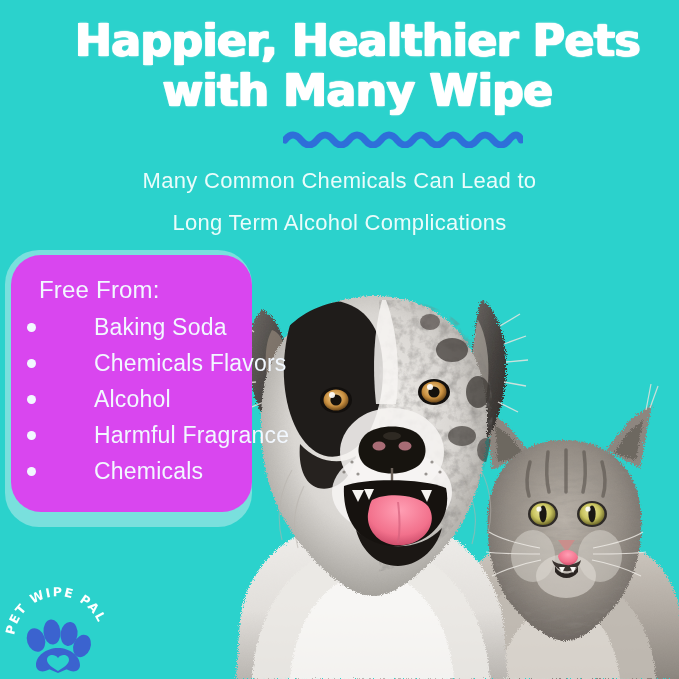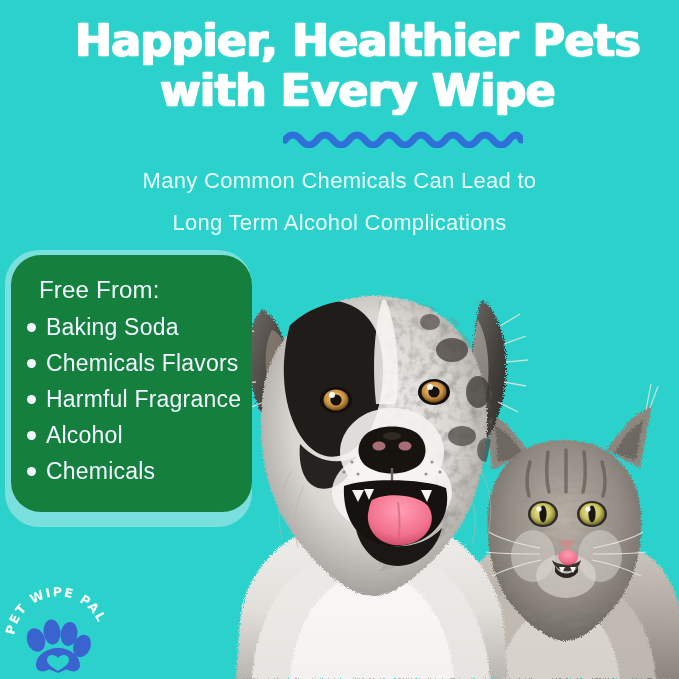--- a/index.html
+++ b/index.html
@@ -58,21 +58,21 @@
     position:absolute;
     left:5px; top:250px;
     width:247px; height:277px;
     background:#79e0dd;
     border-radius:34px;
   }
   .card {
     position:absolute;
     left:11px; top:255px;
     width:241px; height:257px;
-    background:#15803d;
+    background:#d946ef;
     border-radius:30px;
     padding:20px 0 0 16px;
     color:#f2f8ff;
   }
   .card-title {
     font-family:"Liberation Sans", sans-serif;
     font-weight:400;
     font-size:24px;
     line-height:30px;
     margin:0 0 4px 12px;
@@ -81,20 +81,21 @@
   .card ul { list-style:none; }
   .card li {
     display:flex;
     align-items:center;
     font-family:"Liberation Sans", sans-serif;
     font-weight:400;
     font-size:23px;
     line-height:36px;
     letter-spacing:0.2px;
     white-space:nowrap;
+    gap:48px;
   }
   .card li .bullet {
     display:inline-block;
     width:9px; height:9px;
     border-radius:50%;
     background:#f2f8ff;
     margin-right:10px;
     flex:0 0 auto;
   }
 
@@ -381,21 +382,21 @@
         <path d="M292 470 C280 490 276 516 282 540"></path>
         <path d="M304 486 C294 506 292 528 298 548"></path>
         <path d="M476 462 C490 482 494 508 488 534"></path>
         <path d="M464 482 C476 502 478 524 472 544"></path>
       </g>
     </g>
   </svg>
 
   <div class="headline">
     <span class="hl-line">Happier, Healthier Pets</span>
-    <span class="hl-line">with Every Wipe</span>
+    <span class="hl-line">with Many Wipe</span>
   </div>
 
   <svg class="squiggle" viewBox="0 0 240 20" xmlns="http://www.w3.org/2000/svg">
     <path d="M2 12 Q 10 2 18 12 T 34 12 T 50 12 T 66 12 T 82 12 T 98 12 T 114 12
              T 130 12 T 146 12 T 162 12 T 178 12 T 194 12 T 210 12 T 226 12 T 238 12" fill="none" stroke="#2e6fd9" stroke-width="7" stroke-linecap="round"></path>
   </svg>
 
   <div class="subhead">
     <span>Many Common Chemicals Can Lead to</span>
     <span>Long Term Alcohol Complications</span>
@@ -408,25 +409,25 @@
       <li>
         <span class="bullet"></span>
         <span>Baking Soda</span>
       </li>
       <li>
         <span class="bullet"></span>
         <span>Chemicals Flavors</span>
       </li>
       <li>
         <span class="bullet"></span>
-        <span>Harmful Fragrance</span>
+        <span>Alcohol</span>
       </li>
       <li>
         <span class="bullet"></span>
-        <span>Alcohol</span>
+        <span>Harmful Fragrance</span>
       </li>
       <li>
         <span class="bullet"></span>
         <span>Chemicals</span>
       </li>
     </ul>
   </div>
 
   <svg class="logo" viewBox="0 0 104 96" xmlns="http://www.w3.org/2000/svg">
     <defs>

